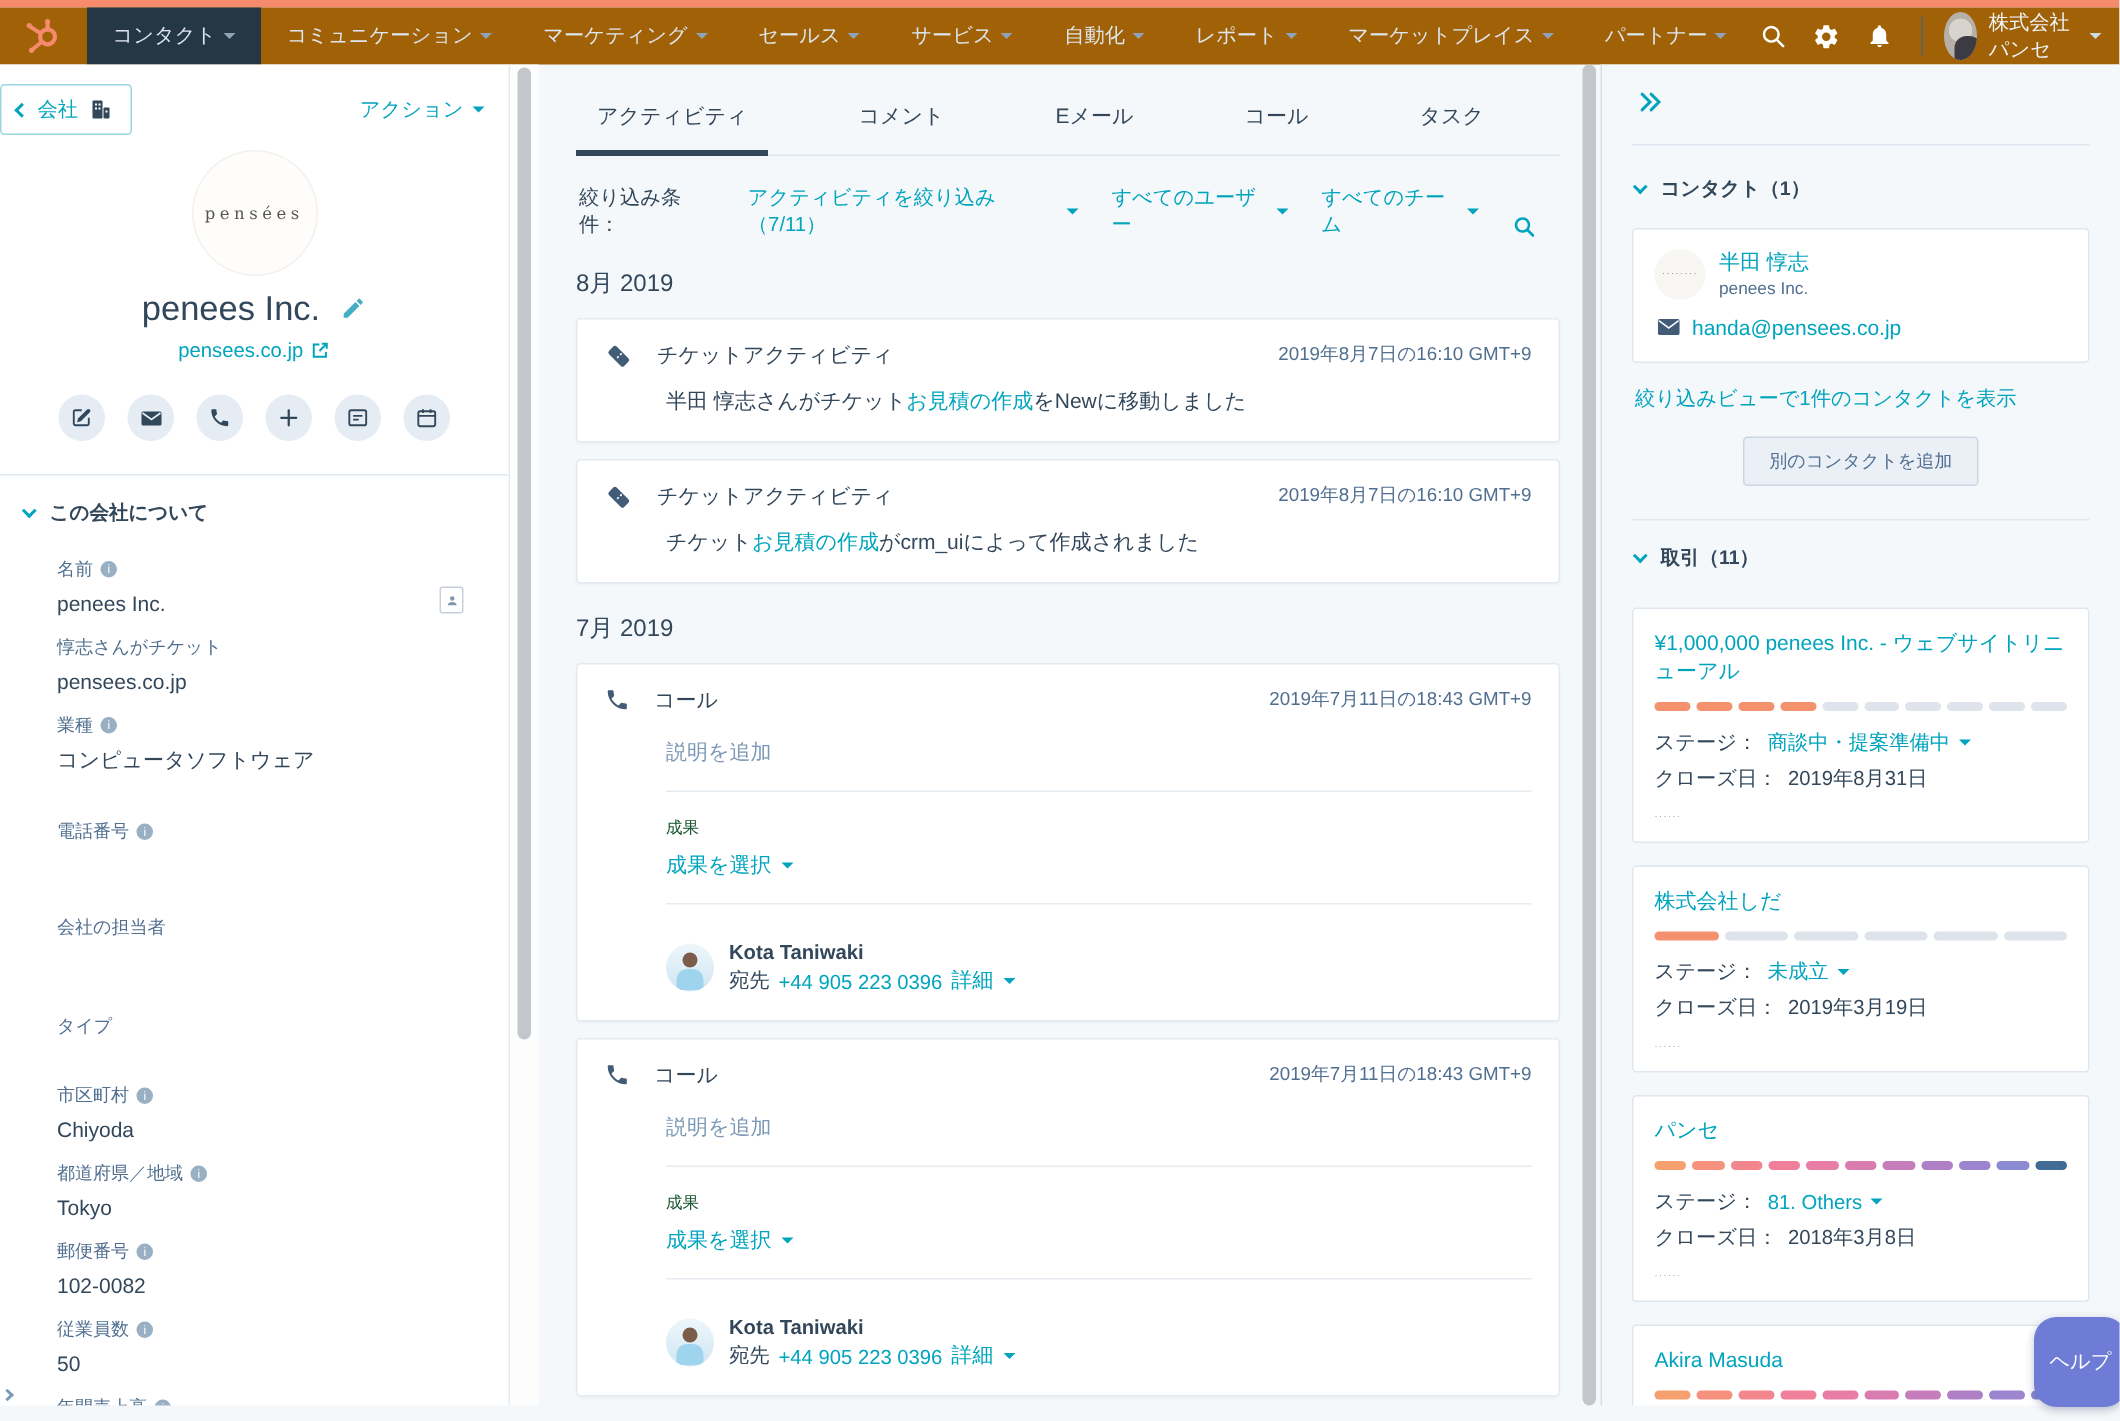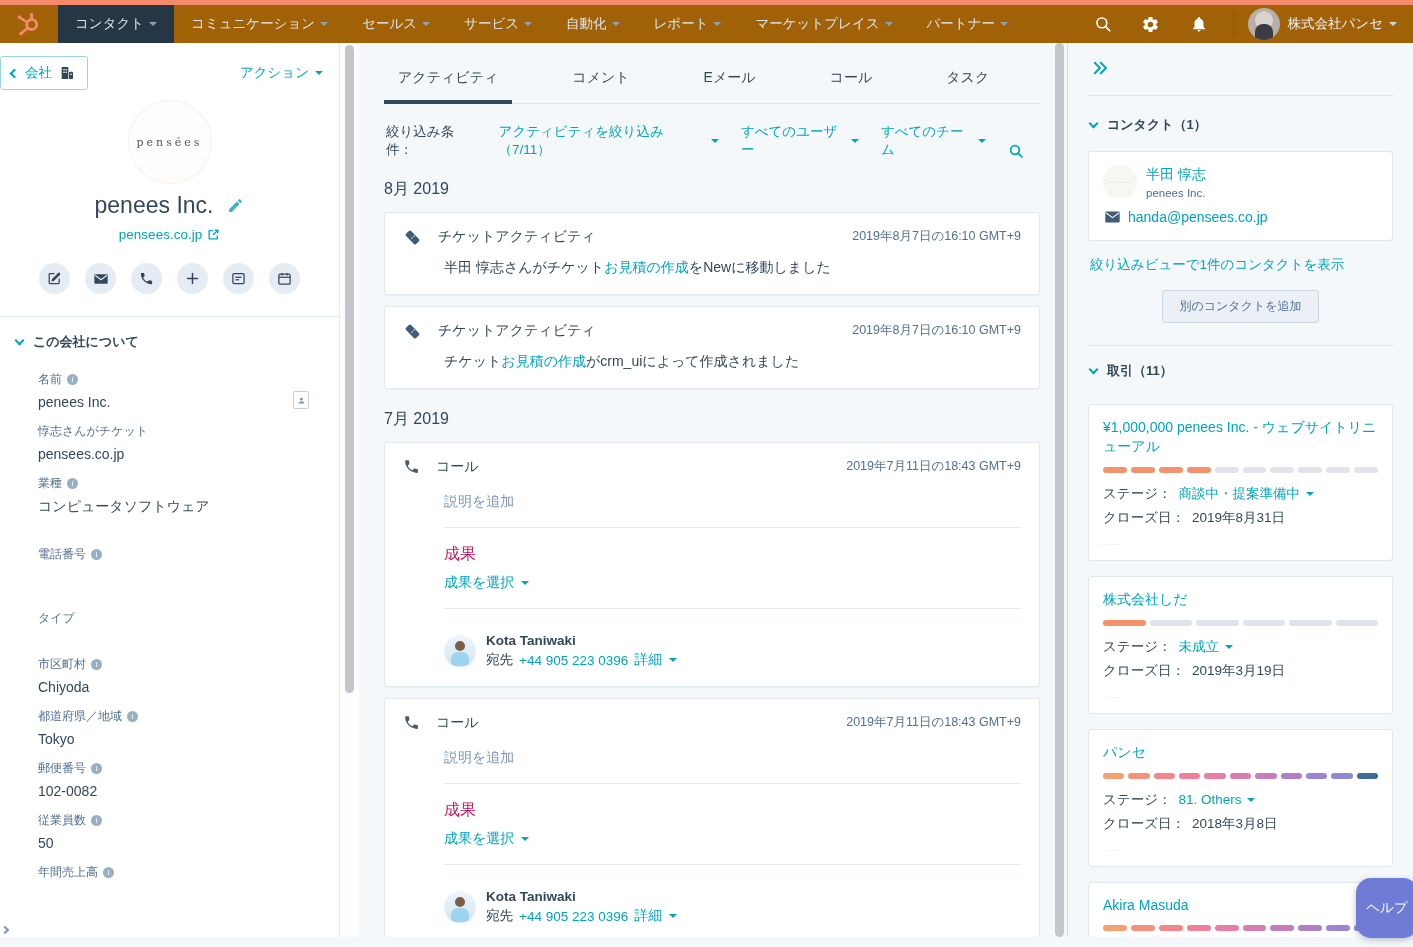--- a/index.html
+++ b/index.html
@@ -73,21 +73,21 @@
   .month-header { font-size:16px; color:#33475b; margin:20px 0 12px; }
   .card { background:#fff; border:1px solid #e3e9f0; border-radius:3px; box-shadow:0 1px 2px rgba(45,62,80,.04); padding:15px 18px 17px; margin-bottom:11px; }
   .card-head { display:flex; align-items:flex-start; gap:16px; }
   .card-title { font-size:14px; color:#33475b; flex:1; }
   .card-time { font-size:12.5px; color:#516f90; white-space:nowrap; }
   .card-body { margin-left:41px; font-size:14px; color:#33475b; }
   .ticket-body { margin-top:12px; }
   .inline-link { color:#00a4bd; cursor:pointer; }
   .desc-placeholder { color:#7c98b6; margin-top:17px; cursor:pointer; font-size:14px; }
   .hline { height:1px; background:#e5ebf1; margin:16px 0; }
-  .outcome-label { font-size:16px; color:#be185d; margin-bottom:9px; }
+  .outcome-label { font-size:11px; color:#14532d; margin-bottom:9px; }
   .select-link { color:#00a4bd; font-size:14px; display:inline-flex; align-items:center; gap:7px; cursor:pointer; }
   .caller { display:flex; gap:10px; margin-top:24px; align-items:center; }
   .caller-avatar { width:32px; height:32px; border-radius:50%; background:linear-gradient(#eef6fb,#cfe6f2); position:relative; overflow:hidden; flex:none; }
   .caller-avatar:before { content:""; position:absolute; left:11px; top:6px; width:10px; height:10px; border-radius:50%; background:#7b5b49; }
   .caller-avatar:after { content:""; position:absolute; left:7px; top:17px; width:18px; height:14px; border-radius:7px 7px 0 0; background:#9fd4ee; }
   .caller-name { font-size:13.5px; font-weight:bold; color:#33475b; }
   .caller-line { font-size:13.5px; color:#33475b; margin-top:3px; display:flex; align-items:center; gap:6px; }
 
   
   .rp-top { padding:16px 0 14px 2px; border-bottom:1px solid #dde5ed; }
@@ -135,20 +135,24 @@
     <nav class="nav-items">
       <div class="nav-item active">
           <span>コンタクト</span>
           <span class="caret"></span>
         </div>
       <div class="nav-item">
           <span>コミュニケーション</span>
           <span class="caret"></span>
         </div>
       <div class="nav-item">
+          <span>マーケティング</span>
+          <span class="caret"></span>
+        </div>
+      <div class="nav-item">
           <span>セールス</span>
           <span class="caret"></span>
         </div>
       <div class="nav-item">
           <span>サービス</span>
           <span class="caret"></span>
         </div>
       <div class="nav-item">
           <span>自動化</span>
           <span class="caret"></span>
@@ -311,20 +315,26 @@
           <div class="field-label">
               <span>業種</span>
               <span class="info-dot"></span>
             </div>
           <div class="field-value">コンピュータソフトウェア</div>
         </div>
         <div class="field" style="margin-bottom:31px;">
           <div class="field-label">
               <span>電話番号</span>
               <span class="info-dot"></span>
+            </div>
+          <div class="field-value"></div>
+        </div>
+        <div class="field" style="margin-bottom:33px;">
+          <div class="field-label">
+              <span>会社の担当者</span>
             </div>
           <div class="field-value"></div>
         </div>
         <div class="field">
           <div class="field-label">
               <span>タイプ</span>
             </div>
           <div class="field-value"></div>
         </div>
         <div class="field">

